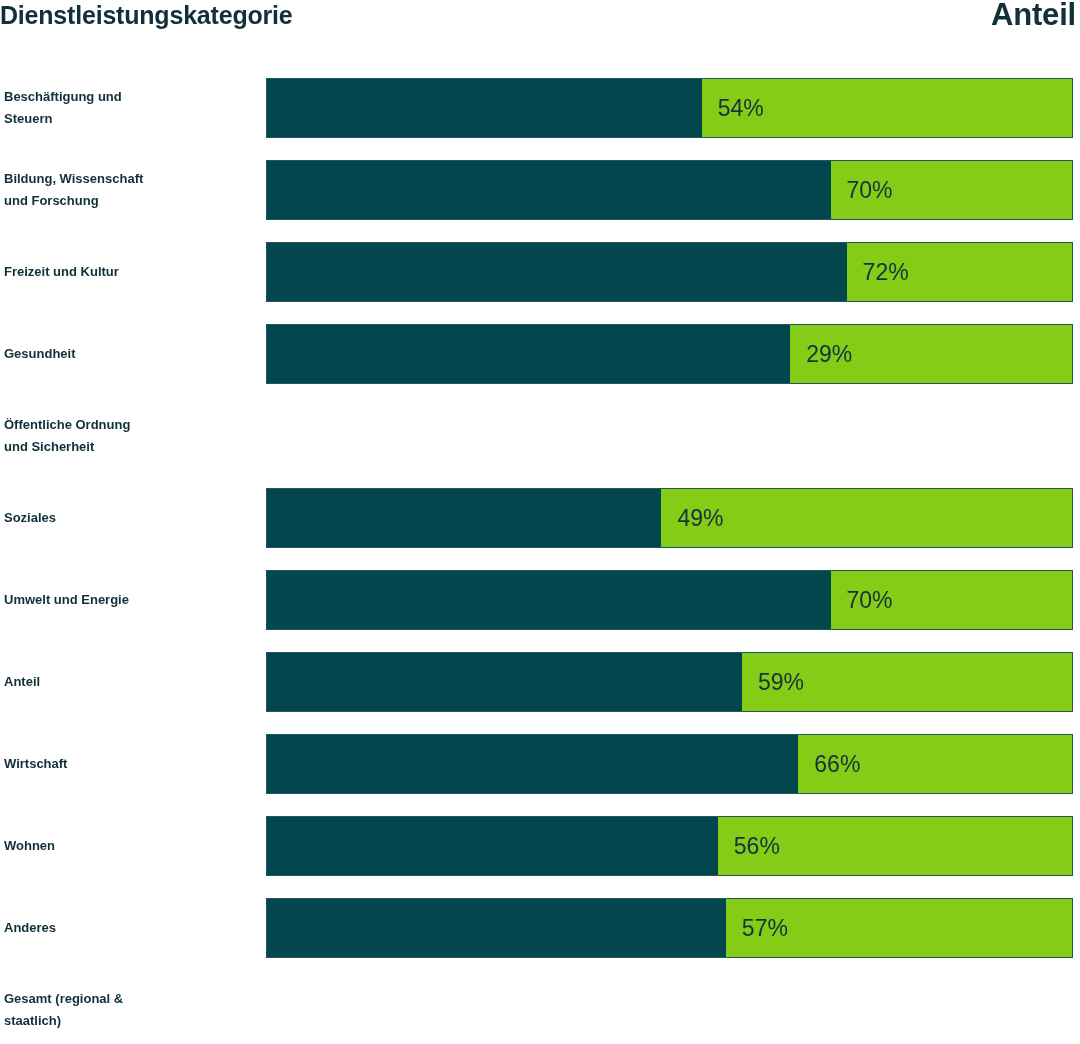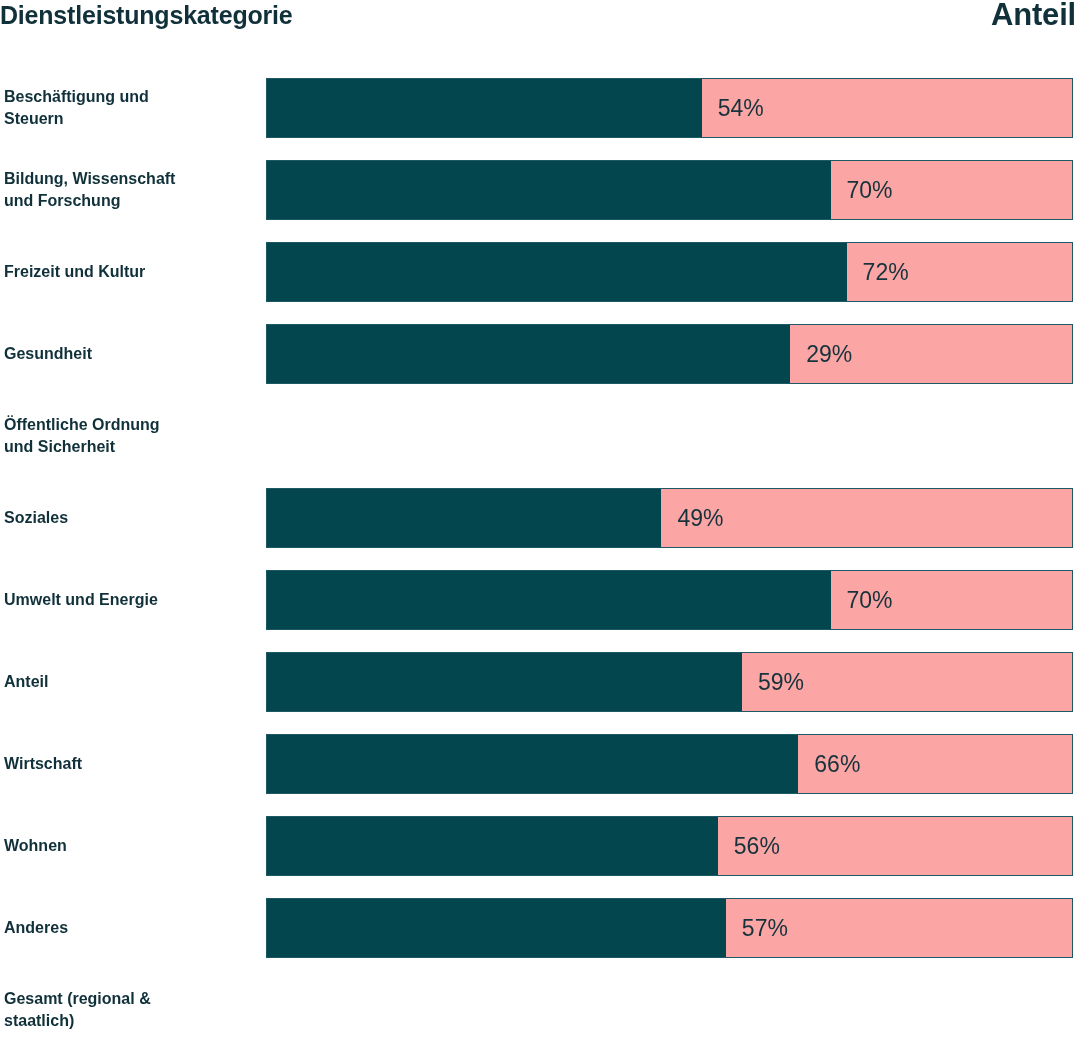--- a/index.html
+++ b/index.html
@@ -69,35 +69,35 @@
 
   .row-label {
     position: absolute;
     left: 4px;
     top: 0;
     width: 258px;
     height: 60px;
     display: flex;
     flex-direction: column;
     justify-content: center;
-    font-size: 16px;
+    font-size: 13px;
     font-weight: bold;
     line-height: 22px;
     color: #10303a;
     white-space: pre-line;
   }
 
   .row-track {
     position: absolute;
     left: 266px;
     top: 0;
     width: 807px;
     height: 60px;
     box-sizing: border-box;
-    background: #fca5a5;
+    background: #84cc16;
     border: 1px solid #1c5965;
     padding-left: 10px;
   }
 
   .row-fill {
     position: absolute;
     left: 0;
     top: 0;
     height: 100%;
     background: #04464e;

